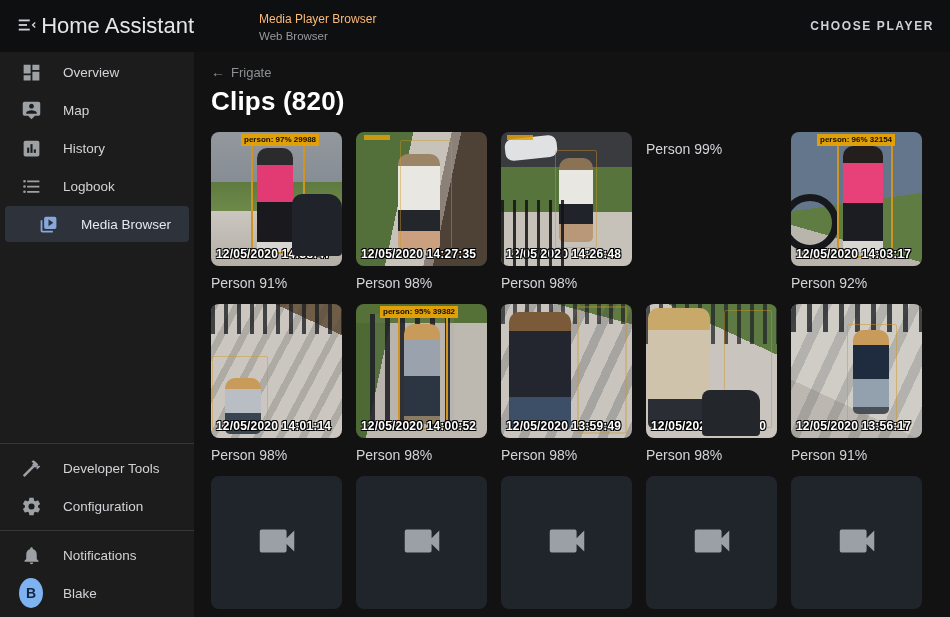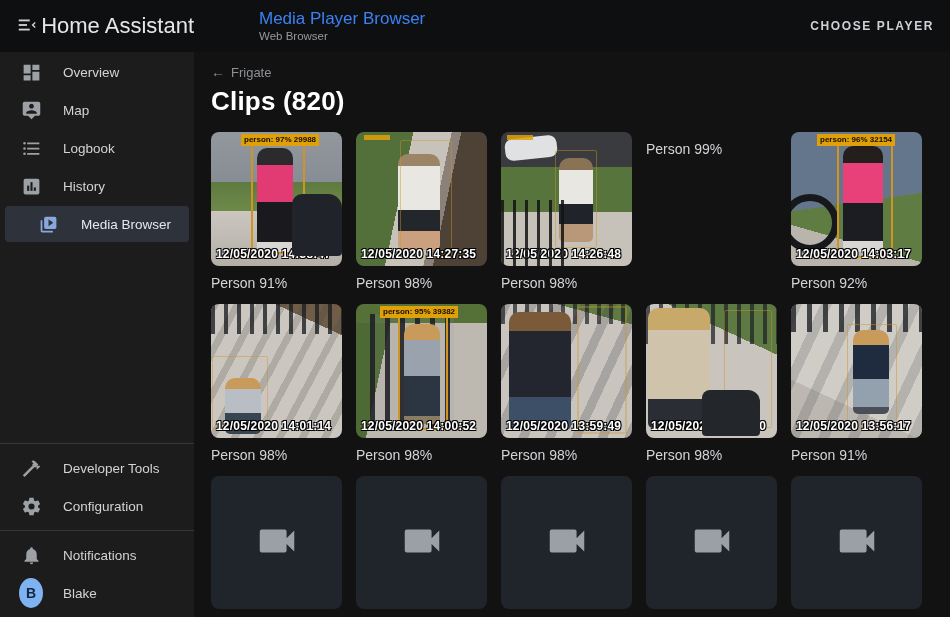--- a/index.html
+++ b/index.html
@@ -7,21 +7,21 @@
     font-family:"Liberation Sans", sans-serif; -webkit-font-smoothing:antialiased; }
 
   
   .appbar { position:absolute; left:0; top:0; width:950px; height:52px;
     background:#0e0f10; display:flex; align-items:center; z-index:5; }
   .appbar-left { width:194px; display:flex; align-items:center; padding-left:12px; flex:0 0 auto; }
   .menu-btn { width:40px; height:40px; display:flex; align-items:center; justify-content:center;
     border:none; background:transparent; cursor:pointer; }
   .ha-title { color:#e6e6e6; font-size:22px; white-space:nowrap; }
   .page-head { margin-left:65px; }
-  .page-head .t1 { color:#3b82f6; font-size:17px; line-height:20px; }
+  .page-head .t1 { color:#fdba74; font-size:12px; line-height:20px; }
   .page-head .t2 { color:#97999d; font-size:11.5px; line-height:14px; }
   .choose-player { margin-left:auto; margin-right:16px; background:transparent; border:none;
     color:#cfd2d6; font-size:12px; font-weight:700; letter-spacing:1.6px; cursor:pointer;
     font-family:"Liberation Sans",sans-serif; }
 
   
   .sidebar { position:absolute; left:0; top:52px; bottom:0; width:194px; background:#1c1c1c; }
   .nav-item { height:36px; display:flex; align-items:center; padding-left:14px;
     margin:2px 5px; border-radius:4px; cursor:pointer; }
   .nav-item .ic { width:24px; height:24px; flex:0 0 auto; display:flex; align-items:center; justify-content:center; }
@@ -180,36 +180,36 @@
   <div class="nav-item">
     <span class="ic">
       <svg width="21" height="21" viewBox="0 0 24 24" fill="#9da0a4">
           <path d="M20,2H4A2,2 0 0,0 2,4V16A2,2 0 0,0 4,18H8L12,22L16,18H20A2,2 0 0,0 22,16V4A2,2 0 0,0 20,2M12,4.3C13.5,4.3 14.7,5.5 14.7,7C14.7,8.5 13.5,9.7 12,9.7C10.5,9.7 9.3,8.5 9.3,7C9.3,5.5 10.5,4.3 12,4.3M18,15.6H6V14.7C6,12.7 10,11.6 12,11.6C14,11.6 18,12.7 18,14.7V15.6Z"></path>
         </svg>
     </span>
     <span class="lbl">Map</span>
   </div>
   <div class="nav-item">
     <span class="ic">
-      <svg width="21" height="21" viewBox="0 0 24 24" fill="#9da0a4">
-          <path d="M7,5H21V7H7V5M7,13V11H21V13H7M4,4.5A1.5,1.5 0 0,1 5.5,6A1.5,1.5 0 0,1 4,7.5A1.5,1.5 0 0,1 2.5,6A1.5,1.5 0 0,1 4,4.5M4,10.5A1.5,1.5 0 0,1 5.5,12A1.5,1.5 0 0,1 4,13.5A1.5,1.5 0 0,1 2.5,12A1.5,1.5 0 0,1 4,10.5M7,19V17H21V19H7M4,16.5A1.5,1.5 0 0,1 5.5,18A1.5,1.5 0 0,1 4,19.5A1.5,1.5 0 0,1 2.5,18A1.5,1.5 0 0,1 4,16.5Z"></path>
-        </svg>
-    </span>
-    <span class="lbl">Logbook</span>
-  </div>
-  <div class="nav-item">
-    <span class="ic">
       <svg width="21" height="21" viewBox="0 0 24 24">
           <path fill="#9da0a4" d="M19,3H5A2,2 0 0,0 3,5V19A2,2 0 0,0 5,21H19A2,2 0 0,0 21,19V5A2,2 0 0,0 19,3Z"></path>
           <rect x="7" y="11" width="2.4" height="6" fill="#1c1c1c"></rect>
           <rect x="10.8" y="7" width="2.4" height="10" fill="#1c1c1c"></rect>
           <rect x="14.6" y="13" width="2.4" height="4" fill="#1c1c1c"></rect>
         </svg>
     </span>
     <span class="lbl">History</span>
+  </div>
+  <div class="nav-item">
+    <span class="ic">
+      <svg width="21" height="21" viewBox="0 0 24 24" fill="#9da0a4">
+          <path d="M7,5H21V7H7V5M7,13V11H21V13H7M4,4.5A1.5,1.5 0 0,1 5.5,6A1.5,1.5 0 0,1 4,7.5A1.5,1.5 0 0,1 2.5,6A1.5,1.5 0 0,1 4,4.5M4,10.5A1.5,1.5 0 0,1 5.5,12A1.5,1.5 0 0,1 4,13.5A1.5,1.5 0 0,1 2.5,12A1.5,1.5 0 0,1 4,10.5M7,19V17H21V19H7M4,16.5A1.5,1.5 0 0,1 5.5,18A1.5,1.5 0 0,1 4,19.5A1.5,1.5 0 0,1 2.5,18A1.5,1.5 0 0,1 4,16.5Z"></path>
+        </svg>
+    </span>
+    <span class="lbl">Logbook</span>
   </div>
   <div class="nav-item selected">
     <span class="ic">
       <svg width="21" height="21" viewBox="0 0 24 24">
           <path fill="#8aa7dc" fill-rule="evenodd" d="M19,3H9A2,2 0 0,0 7,5V15A2,2 0 0,0 9,17H19A2,2 0 0,0 21,15V5A2,2 0 0,0 19,3M12,14V6L17.5,10L12,14M3,7H5V19H17V21H5A2,2 0 0,1 3,19V7Z"></path>
         </svg>
     </span>
     <span class="lbl">Media Browser</span>
   </div>
 

